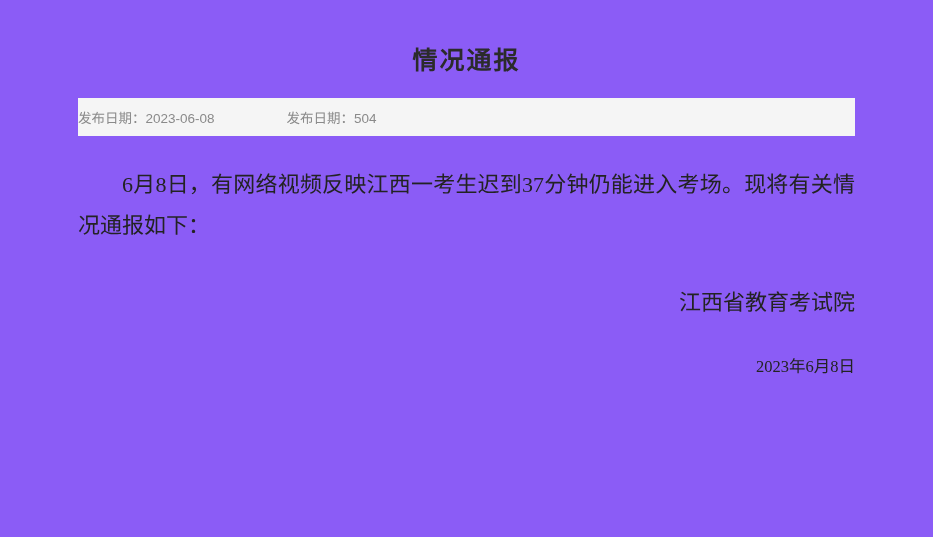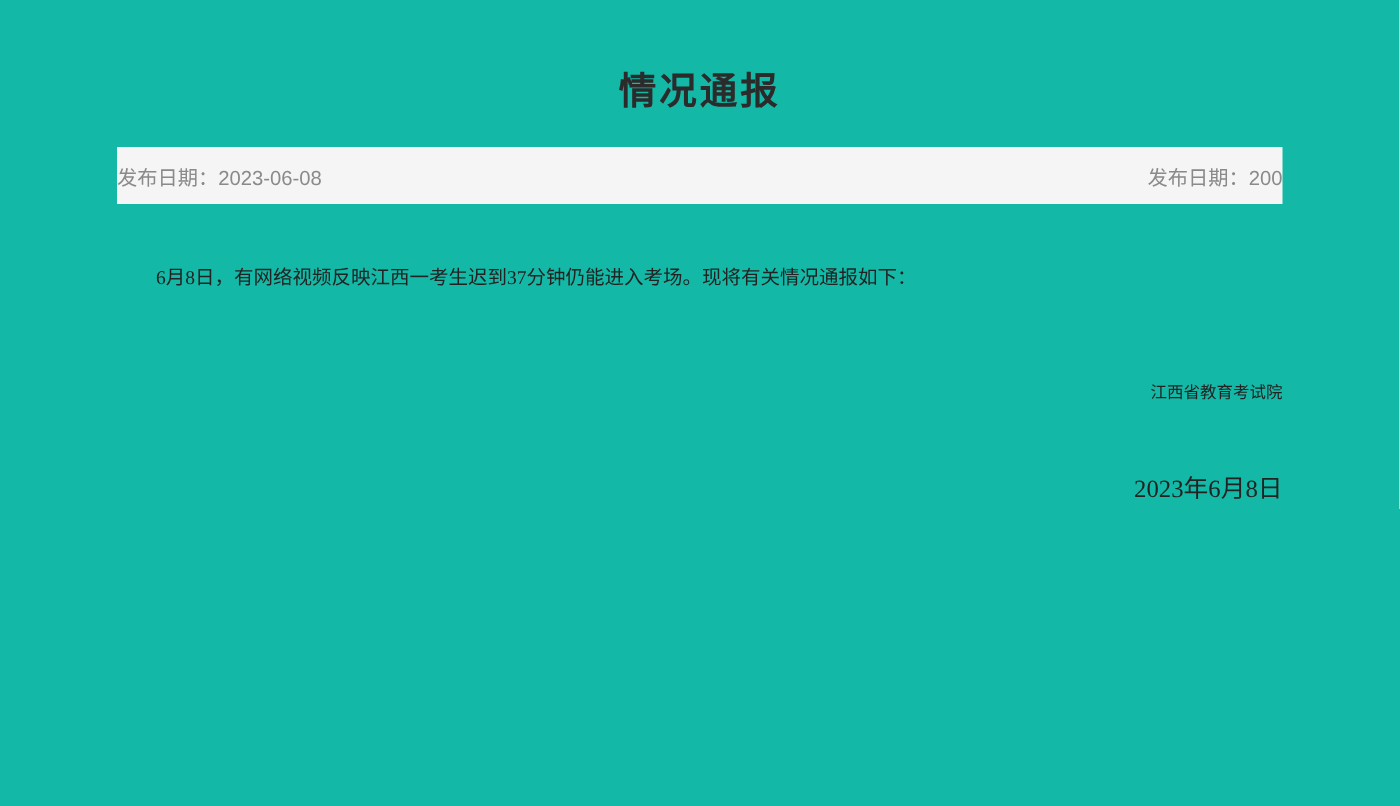--- a/index.html
+++ b/index.html
@@ -13,64 +13,64 @@
     height: 537px;
     font-family: "Liberation Serif", "DejaVu Serif", serif;
     color: #222222;
     overflow: hidden;
   }
   .page {
     width: 933px;
     height: 537px;
     box-sizing: border-box;
     position: relative;
-    background: #14b8a6;
+    background: #8b5cf6;
   }
   .title {
     text-align: center;
     font-size: 25px;
     font-weight: bold;
     color: #2b2b2b;
     letter-spacing: 2px;
     padding-top: 40px;
     padding-bottom: 22px;
     font-family: "Liberation Sans", "DejaVu Sans", sans-serif;
   }
   .meta-bar {
     margin: 0 78px;
     height: 38px;
     background: #f5f5f5;
     display: flex;
     align-items: center;
-    justify-content: space-between;
+    justify-content: flex-start;
     gap: 72px;
     font-size: 13.5px;
     color: #8a8a8a;
     font-family: "Liberation Sans", "DejaVu Sans", sans-serif;
   }
   .meta-item {
     white-space: nowrap;
   }
   .body-text {
     margin: 0 78px;
     padding-top: 28px;
-    font-size: 13px;
+    font-size: 22px;
     line-height: 41px;
     color: #232323;
     text-align: justify;
     text-justify: inter-ideograph;
   }
   .para {
     text-indent: 2em;
     margin: 0 0 14px 0;
   }
   .sign {
     margin: 0 78px;
     padding-top: 26px;
-    font-size: 11px;
+    font-size: 22px;
     line-height: 34px;
     color: #232323;
     text-align: right;
   }
   .sign-date {
     margin: 0 78px;
     padding-top: 30px;
     font-size: 16.5px;
     line-height: 34px;
     color: #232323;
@@ -79,21 +79,21 @@
 </style>
 </head>
 <body>
 
 <div class="page">
 
   <div class="title">情况通报</div>
 
   <div class="meta-bar">
     <div class="meta-item"><span>发布日期：</span><span>2023-06-08</span></div>
-    <div class="meta-item"><span>发布日期：</span><span>200</span></div>
+    <div class="meta-item"><span>发布日期：</span><span>504</span></div>
   </div>
 
   <div class="body-text">
     <p class="para">6月8日，有网络视频反映江西一考生迟到37分钟仍能进入考场。现将有关情况通报如下：</p>
   </div>
 
   <div class="sign">江西省教育考试院</div>
   <div class="sign-date">2023年6月8日</div>
 
 </div>

